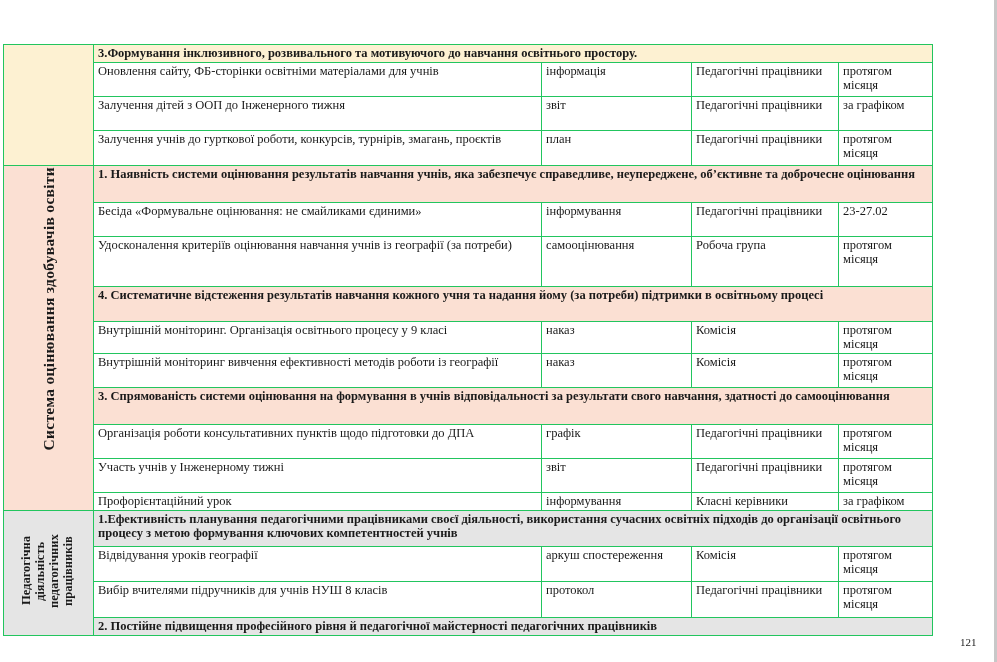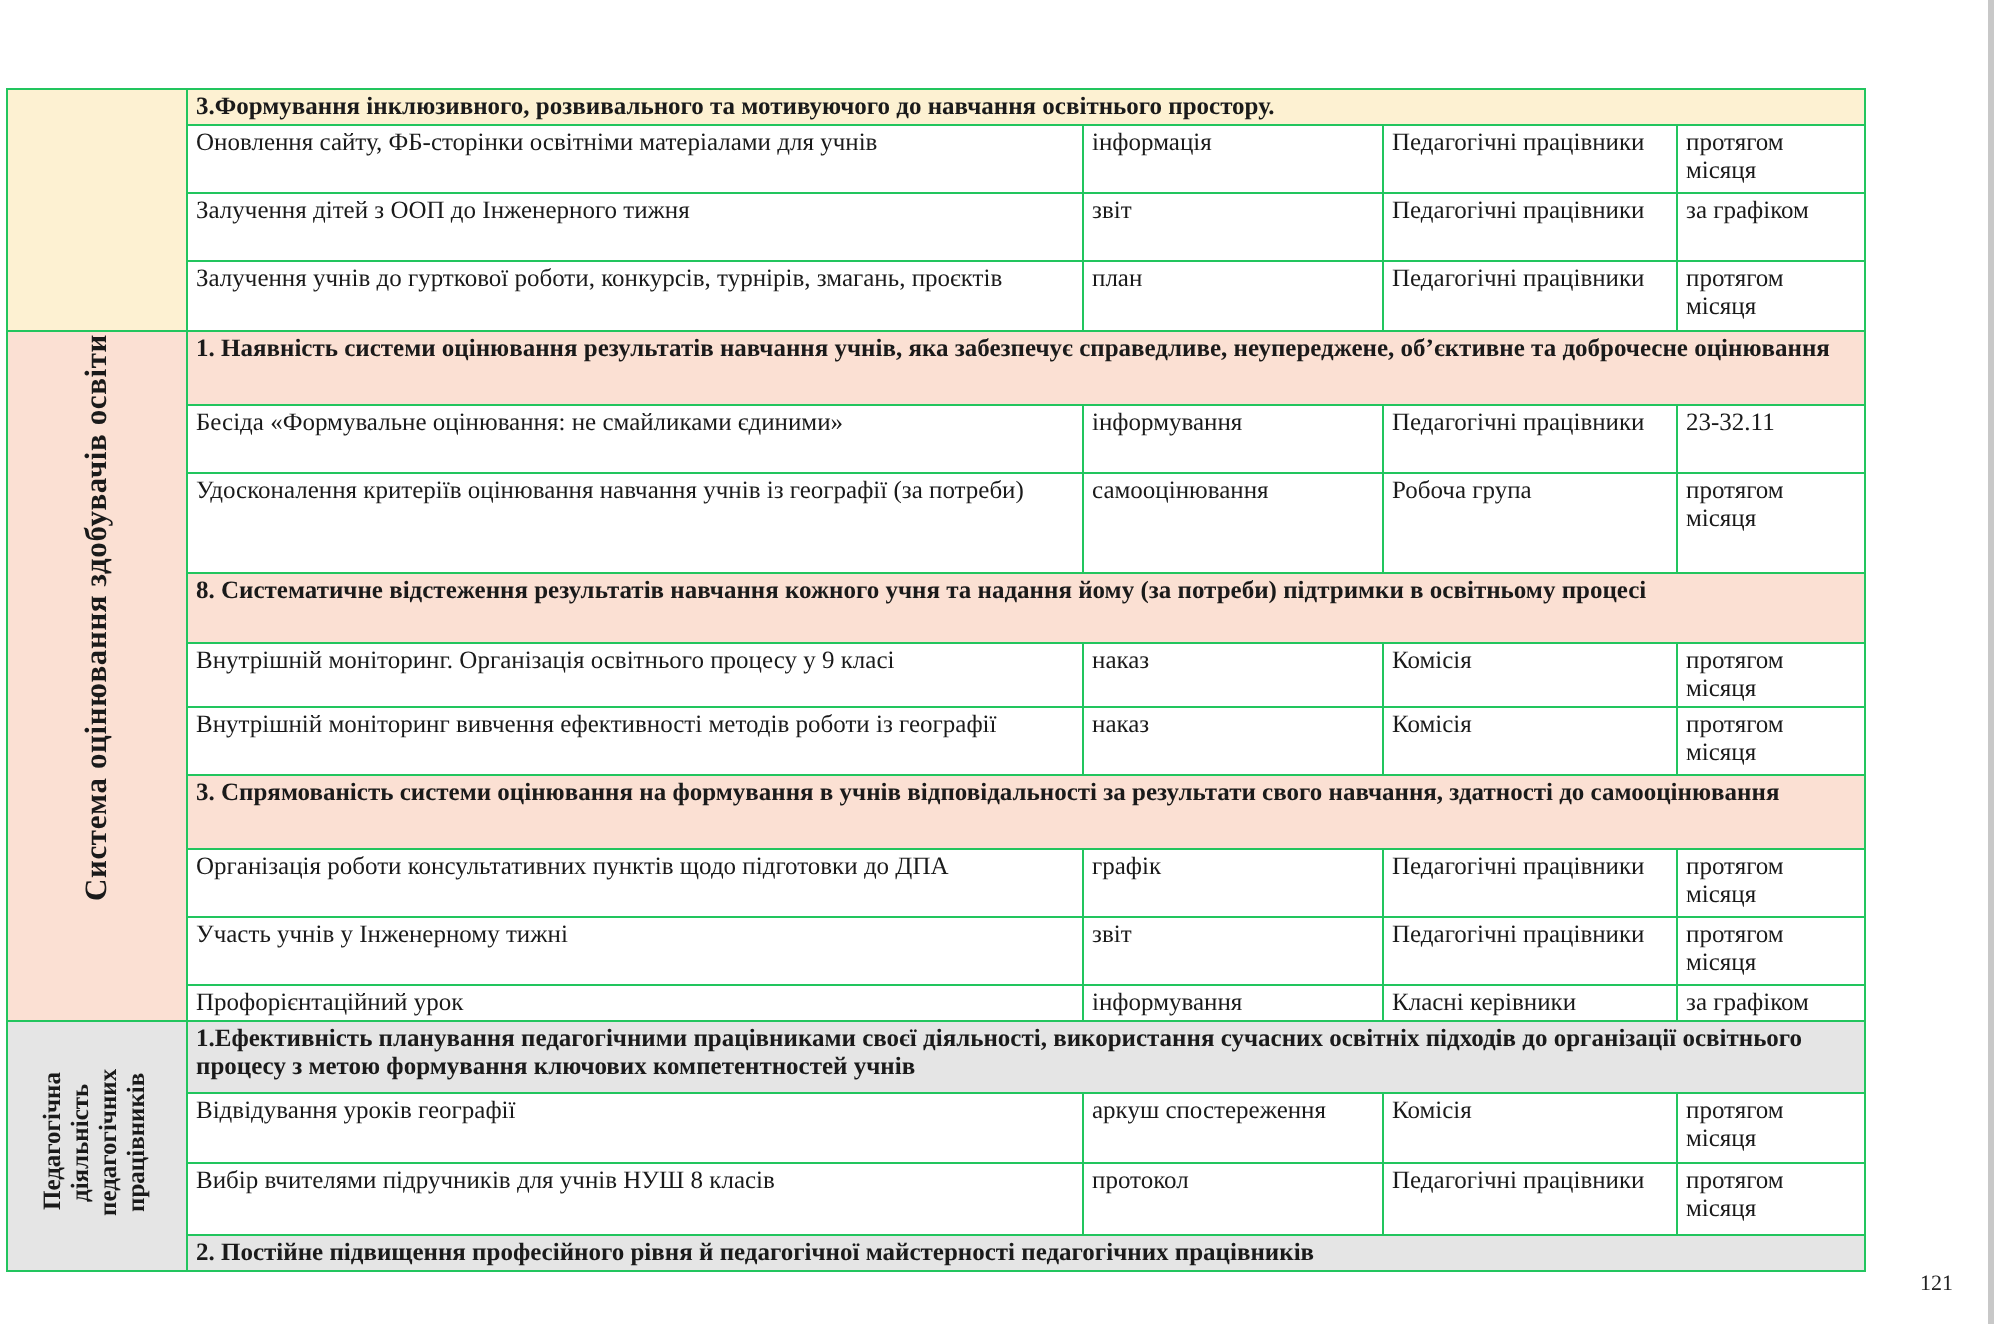--- a/index.html
+++ b/index.html
@@ -98,30 +98,30 @@
     <tr style="height:37px">
       <td class="side pink" rowspan="10">
         <span class="vtext big">Система оцінювання здобувачів освіти</span>
       </td>
       <td class="section pink" colspan="4">1. Наявність системи оцінювання результатів навчання учнів, яка забезпечує справедливе, неупереджене, об’єктивне та доброчесне оцінювання</td>
     </tr>
     <tr style="height:34px">
       <td>Бесіда «Формувальне оцінювання: не смайликами єдиними»</td>
       <td>інформування</td>
       <td>Педагогічні працівники</td>
-      <td>23-32.11</td>
+      <td>23-27.02</td>
     </tr>
     <tr style="height:50px">
       <td>Удосконалення критеріїв оцінювання навчання учнів із географії (за потреби)</td>
       <td>самооцінювання</td>
       <td>Робоча група</td>
       <td>протягом місяця</td>
     </tr>
     <tr style="height:35px">
-      <td class="section pink" colspan="4">8. Систематичне відстеження результатів навчання кожного учня та надання йому (за потреби) підтримки в освітньому процесі</td>
+      <td class="section pink" colspan="4">4. Систематичне відстеження результатів навчання кожного учня та надання йому (за потреби) підтримки в освітньому процесі</td>
     </tr>
     <tr style="height:22px">
       <td>Внутрішній моніторинг. Організація  освітнього процесу у 9 класі</td>
       <td>наказ</td>
       <td>Комісія</td>
       <td>протягом місяця</td>
     </tr>
     <tr style="height:34px">
       <td>Внутрішній моніторинг вивчення ефективності методів роботи із географії</td>
       <td>наказ</td>

